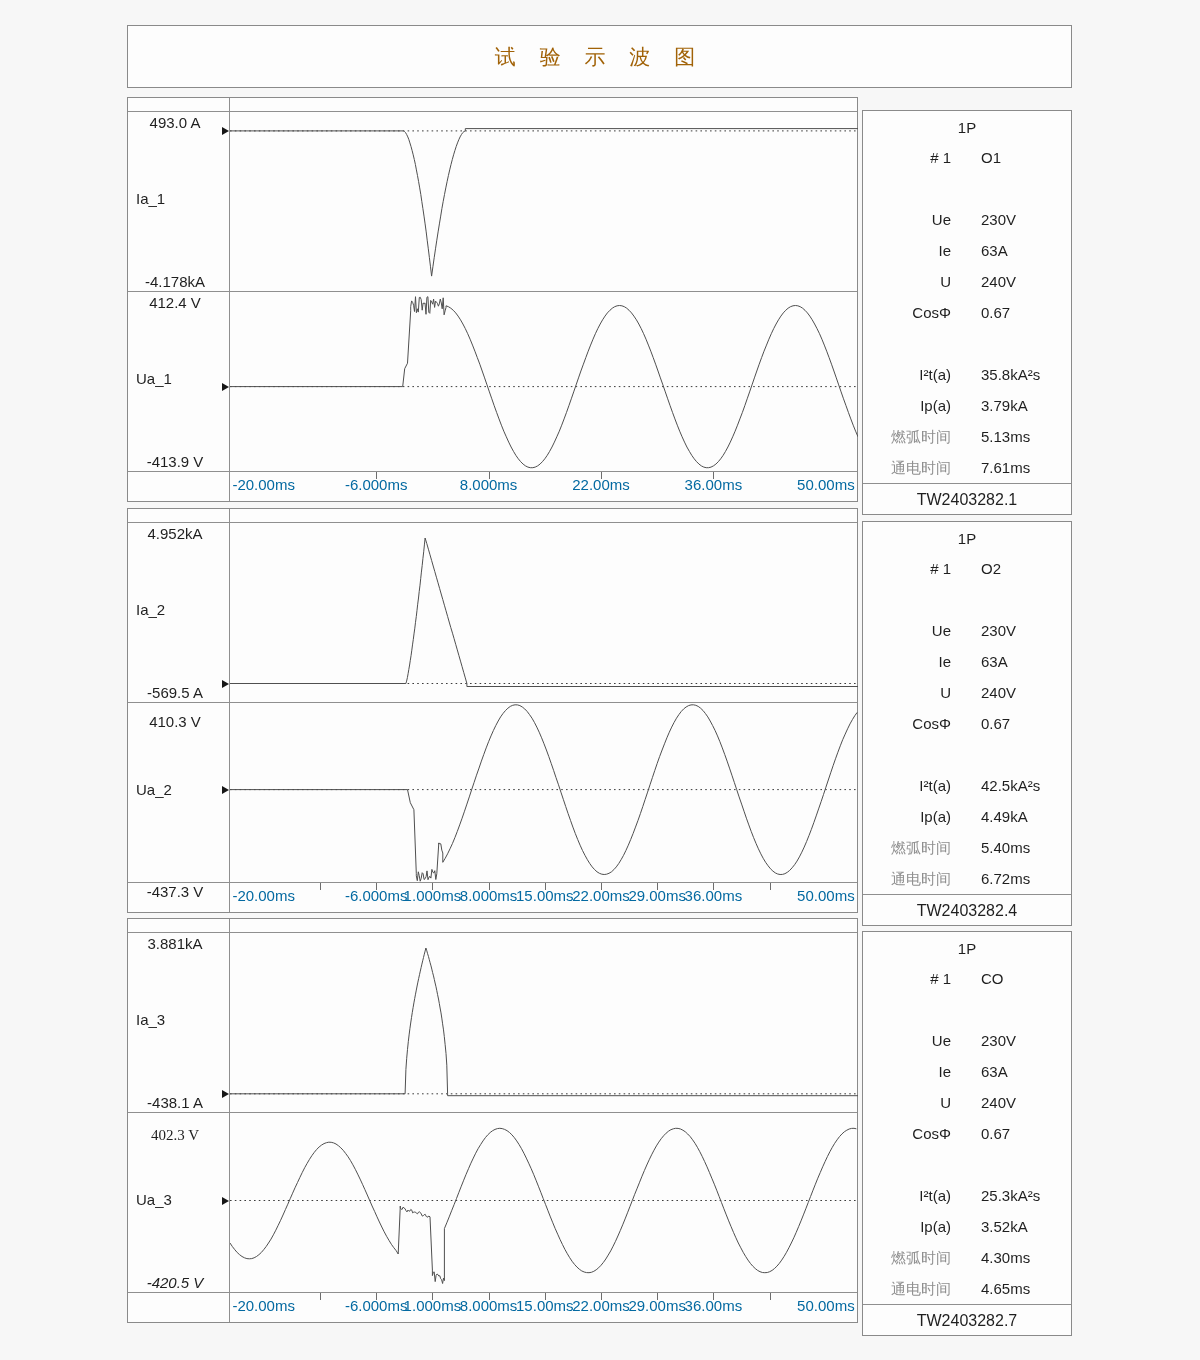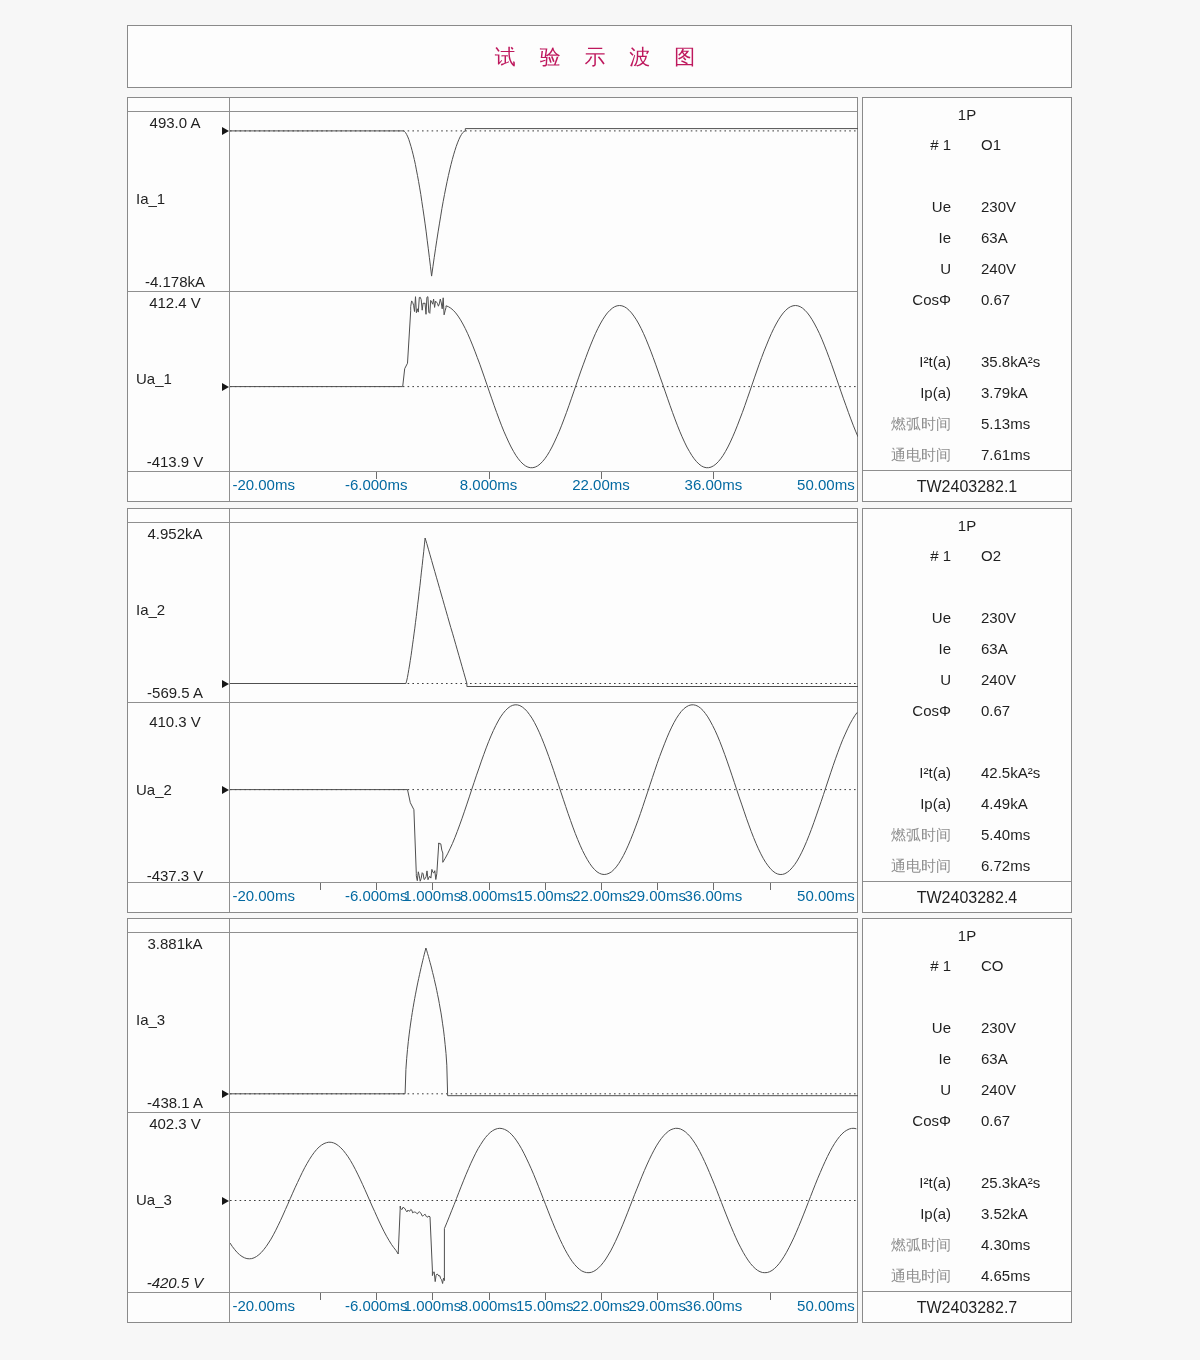--- a/index.html
+++ b/index.html
@@ -1,22 +1,22 @@
 <!DOCTYPE html>
 <html><head>
 <meta charset="utf-8">
 <style>
   html,body{margin:0;padding:0;background:#e9e9e9;}
   .page{position:relative;width:1200px;height:1360px;background:#f7f7f7;
         font-family:"Liberation Sans",sans-serif;color:#1f1f1f;overflow:hidden;}
   .box{position:absolute;background:#fdfdfd;border:1px solid #8a8a8a;box-sizing:border-box;}
   .title-box{left:127px;top:25px;width:945px;height:63px;display:flex;align-items:center;justify-content:center;}
-  .title{font-size:21px;letter-spacing:9px;color:#be185d;white-space:nowrap;}
+  .title{font-size:21px;letter-spacing:9px;color:#a16207;white-space:nowrap;}
   .panel-left{left:127px;width:731px;height:405px;}
-  .panel-right{left:862px;width:210px;height:405px;}
+  .panel-right{left:862px;width:210px;height:405px;margin-top:13px;}
   .hline{position:absolute;left:0;right:0;height:1px;background:#8f8f8f;}
   .vline{position:absolute;top:0;bottom:0;width:1px;background:#8f8f8f;left:101px;}
   .plot{position:absolute;left:102px;width:628px;height:179px;}
   .chmax,.chmin{position:absolute;left:0;width:94px;text-align:center;font-size:15px;white-space:nowrap;}
   .chlab{position:absolute;left:8px;font-size:15px;}
   .arrow{position:absolute;width:0;height:0;border-top:4px solid transparent;
          border-bottom:4px solid transparent;border-left:7px solid #161616;}
   .axlab{position:absolute;top:378px;font-size:15px;transform:translateX(-50%);white-space:nowrap;color:#0369a1;}
   .tick{position:absolute;top:374px;width:1px;height:7px;background:#6d6d6d;}
   .inforow{position:absolute;left:0;right:0;display:flex;font-size:15px;line-height:17px;}
@@ -118,21 +118,21 @@
         <div class="chmax" style="top: 16px;">4.952kA</div>
         <div class="chlab" style="top: 92px;">Ia_2</div>
         <div class="chmin" style="top: 175px;">-569.5 A</div>
         <svg class="plot" viewBox="0 0 628 179" style="top: 14px;">
           <line x1="0" x2="628" y1="160.5" y2="160.5" stroke="#3c3c3c" stroke-width="1" stroke-dasharray="1.6 3.2"></line>
           <path d="M0.0,160.5L175.9,160.5L175.9,160.5L176.6,158.1L177.4,154.6L178.1,150.7L178.8,146.5L179.6,142.0L180.3,137.3L181.1,132.3L181.8,127.2L182.5,121.9L183.3,116.4L184.0,110.9L184.8,105.2L185.5,99.3L186.3,93.4L187.0,87.3L187.7,81.2L188.5,75.0L189.2,68.6L190.0,62.2L190.7,55.7L191.4,49.1L192.2,42.4L192.9,35.7L193.7,28.8L194.4,21.9L195.1,15.0L196.8,20.6L198.4,26.2L200.0,31.8L201.6,37.4L203.2,43.0L204.8,48.6L206.4,54.2L208.0,59.8L209.6,65.4L211.2,71.0L212.8,76.6L214.4,82.2L216.0,87.8L217.6,93.4L219.2,99.0L220.8,104.6L222.5,110.2L224.1,115.7L225.7,121.3L227.3,126.9L228.9,132.5L230.5,138.1L232.1,143.7L233.7,149.3L235.3,154.9L236.9,160.5L236.9,163.5L628.0,163.5" fill="none" stroke="#4f4f4f" stroke-width="1" stroke-linejoin="round"></path>
         </svg>
         <div class="arrow" style="left: 94px; top: 170.538px;"></div>
         <div class="chmax" style="top: 204px;">410.3 V</div>
         <div class="chlab" style="top: 272px;">Ua_2</div>
-        <div class="chmin" style="top: 358px;">-437.3 V</div>
+        <div class="chmin" style="top: 374px;">-437.3 V</div>
         <svg class="plot" viewBox="0 0 628 179" style="top: 194px;">
           <line x1="0" x2="628" y1="86.6" y2="86.6" stroke="#3c3c3c" stroke-width="1" stroke-dasharray="1.6 3.2"></line>
           <path d="M0.0,86.6L177.5,86.6L177.5,86.6L180.3,99.7L180.3,99.7L183.9,106.7L183.9,106.7L186.3,170.7L186.3,172.8L187.3,177.7L188.3,168.8L189.2,172.5L190.2,178.2L191.2,175.4L192.2,169.7L193.1,170.7L194.1,176.5L195.1,175.7L196.1,173.6L197.0,167.9L198.0,176.7L199.0,174.1L200.0,173.4L200.9,175.1L201.9,166.4L202.9,169.3L203.9,170.0L204.8,167.7L205.8,176.5L206.8,170.7L206.8,170.7L208.8,139.9L208.8,141.1L209.8,140.4L210.8,140.9L211.8,147.1L212.8,150.0L212.8,159.3L215.2,155.3L217.6,150.8L220.0,145.8L222.5,140.4L224.9,134.6L227.3,128.4L229.7,121.9L232.1,115.2L234.5,108.2L236.9,101.1L239.3,93.9L241.7,86.6L244.1,79.4L246.5,72.2L249.0,65.1L251.4,58.1L253.8,51.4L256.2,44.9L258.6,38.7L261.0,32.9L263.4,27.5L265.8,22.5L268.2,18.0L270.6,13.9L273.0,10.5L275.5,7.5L277.9,5.2L280.3,3.4L282.7,2.3L285.1,1.8L287.5,1.9L289.9,2.6L292.3,4.0L294.7,5.9L297.1,8.4L299.5,11.6L302.0,15.2L304.4,19.4L306.8,24.1L309.2,29.2L311.6,34.8L314.0,40.8L316.4,47.0L318.8,53.6L321.2,60.4L323.6,67.4L326.0,74.6L328.5,81.8L330.9,89.1L333.3,96.3L335.7,103.5L338.1,110.6L340.5,117.4L342.9,124.1L345.3,130.5L347.7,136.5L350.1,142.2L352.5,147.5L355.0,152.4L357.4,156.7L359.8,160.6L362.2,163.9L364.6,166.6L367.0,168.8L369.4,170.3L371.8,171.2L374.2,171.5L376.6,171.2L379.0,170.3L381.5,168.8L383.9,166.6L386.3,163.9L388.7,160.6L391.1,156.7L393.5,152.4L395.9,147.5L398.3,142.2L400.7,136.5L403.1,130.5L405.5,124.1L408.0,117.4L410.4,110.6L412.8,103.5L415.2,96.3L417.6,89.1L420.0,81.8L422.4,74.6L424.8,67.4L427.2,60.4L429.6,53.6L432.1,47.0L434.5,40.8L436.9,34.8L439.3,29.2L441.7,24.1L444.1,19.4L446.5,15.2L448.9,11.6L451.3,8.4L453.7,5.9L456.1,4.0L458.6,2.6L461.0,1.9L463.4,1.8L465.8,2.3L468.2,3.4L470.6,5.2L473.0,7.5L475.4,10.5L477.8,13.9L480.2,18.0L482.6,22.5L485.1,27.5L487.5,32.9L489.9,38.7L492.3,44.9L494.7,51.4L497.1,58.1L499.5,65.1L501.9,72.2L504.3,79.4L506.7,86.6L509.1,93.9L511.6,101.1L514.0,108.2L516.4,115.2L518.8,121.9L521.2,128.4L523.6,134.6L526.0,140.4L528.4,145.8L530.8,150.8L533.2,155.3L535.6,159.3L538.1,162.8L540.5,165.8L542.9,168.1L545.3,169.9L547.7,171.0L550.1,171.5L552.5,171.4L554.9,170.7L557.3,169.3L559.7,167.4L562.1,164.8L564.6,161.7L567.0,158.1L569.4,153.9L571.8,149.2L574.2,144.1L576.6,138.5L579.0,132.5L581.4,126.3L583.8,119.7L586.2,112.9L588.6,105.9L591.1,98.7L593.5,91.5L595.9,84.2L598.3,77.0L600.7,69.8L603.1,62.7L605.5,55.8L607.9,49.2L610.3,42.8L612.7,36.7L615.2,31.1L617.6,25.8L620.0,20.9L622.4,16.6L624.8,12.7L627.2,9.4" fill="none" stroke="#4f4f4f" stroke-width="1" stroke-linejoin="round"></path>
         </svg>
         <div class="arrow" style="left: 94px; top: 276.649px;"></div>
         <div class="tick" style="left: 191.9px;"></div>
         <div class="tick" style="left: 248.2px;"></div>
         <div class="tick" style="left: 304.4px;"></div>
         <div class="tick" style="left: 360.6px;"></div>
         <div class="tick" style="left: 416.8px;"></div>
@@ -199,21 +199,21 @@
         <div class="hline" style="top: 193px;"></div>
         <div class="hline" style="top: 373px;"></div>
         <div class="chmax" style="top: 16px;">3.881kA</div>
         <div class="chlab" style="top: 92px;">Ia_3</div>
         <div class="chmin" style="top: 175px;">-438.1 A</div>
         <svg class="plot" viewBox="0 0 628 179" style="top: 14px;">
           <line x1="0" x2="628" y1="160.8" y2="160.8" stroke="#3c3c3c" stroke-width="1" stroke-dasharray="1.6 3.2"></line>
           <path d="M0.0,160.8L175.1,160.8L175.1,160.8L175.9,136.5L176.7,125.3L177.5,116.4L178.3,108.7L179.1,101.9L179.9,95.7L180.7,90.0L181.5,84.6L182.3,79.4L183.1,74.6L183.9,69.9L184.7,65.5L185.5,61.2L186.3,57.1L187.1,53.0L187.9,49.1L188.7,45.4L189.5,41.7L190.3,38.1L191.1,34.6L191.9,31.1L192.7,27.8L193.5,24.5L194.3,21.2L195.1,18.1L195.9,15.0L196.8,17.8L197.6,20.7L198.5,23.6L199.3,26.7L200.1,29.7L201.0,32.9L201.8,36.1L202.6,39.5L203.5,42.9L204.3,46.4L205.1,50.0L206.0,53.8L206.8,57.7L207.6,61.7L208.5,66.0L209.3,70.4L210.1,75.0L211.0,79.9L211.8,85.1L212.6,90.8L213.5,96.9L214.3,103.6L215.1,111.3L216.0,120.4L216.8,132.2L217.6,160.8L217.6,162.7L628.0,162.7" fill="none" stroke="#4f4f4f" stroke-width="1" stroke-linejoin="round"></path>
         </svg>
         <div class="arrow" style="left: 94px; top: 170.843px;"></div>
-        <div class="chmax" style="top: 196px;">402.3 V</div>
+        <div class="chmax" style="top: 208px; font-family: Liberation Serif, serif;">402.3 V</div>
         <div class="chlab" style="top: 272px;">Ua_3</div>
         <div class="chmin" style="top: 355px; font-style: italic;">-420.5 V</div>
         <svg class="plot" viewBox="0 0 628 179" style="top: 194px;">
           <line x1="0" x2="628" y1="87.5" y2="87.5" stroke="#3c3c3c" stroke-width="1" stroke-dasharray="1.6 3.2"></line>
           <path d="M0.0,130.0L2.4,133.6L4.8,136.7L7.2,139.5L9.6,141.7L12.0,143.5L14.5,144.8L16.9,145.6L19.3,145.8L21.7,145.6L24.1,144.8L26.5,143.5L28.9,141.7L31.3,139.5L33.7,136.7L36.1,133.6L38.5,130.0L41.0,126.1L43.4,121.8L45.8,117.2L48.2,112.3L50.6,107.3L53.0,102.0L55.4,96.6L57.8,91.2L60.2,85.7L62.6,80.2L65.0,74.8L67.5,69.5L69.9,64.4L72.3,59.4L74.7,54.7L77.1,50.4L79.5,46.3L81.9,42.6L84.3,39.3L86.7,36.4L89.1,34.0L91.5,32.1L94.0,30.6L96.4,29.7L98.8,29.2L101.2,29.3L103.6,29.9L106.0,31.0L108.4,32.7L110.8,34.8L113.2,37.3L115.6,40.4L118.1,43.8L120.5,47.6L122.9,51.8L125.3,56.3L127.7,61.1L130.1,66.1L132.5,71.3L134.9,76.6L137.3,82.0L139.7,87.5L142.1,93.0L144.6,98.4L147.0,103.8L149.4,109.0L151.8,114.0L154.2,118.8L156.6,123.3L159.0,127.4L161.4,131.3L163.8,134.7L166.2,137.7L168.2,141.0L170.3,93.0L170.3,95.1L171.2,96.2L172.2,96.3L173.1,94.1L174.1,95.1L175.0,95.6L176.0,97.7L177.0,98.9L177.9,97.1L178.9,98.1L179.8,98.1L180.8,96.4L181.8,97.2L182.7,99.9L183.7,99.2L184.6,99.0L185.6,99.2L186.5,100.3L187.5,100.8L188.5,99.2L189.4,98.8L190.4,99.5L191.3,101.0L192.3,103.1L193.3,102.7L194.2,101.7L195.2,101.3L196.1,103.2L197.1,104.3L198.0,103.5L199.0,103.2L200.0,103.8L200.0,103.8L202.4,157.1L202.4,162.6L203.3,159.3L204.2,158.9L205.2,168.6L206.1,162.4L207.0,161.0L207.9,161.5L208.9,163.1L209.8,162.7L210.7,165.7L211.6,166.7L212.6,170.5L213.5,165.1L214.4,167.6L214.4,115.6L216.8,109.8L219.2,103.9L221.6,97.8L224.1,91.6L226.5,85.5L228.9,79.3L231.3,73.2L233.7,67.2L236.1,61.3L238.5,55.7L240.9,50.2L243.3,45.1L245.7,40.2L248.1,35.7L250.6,31.6L253.0,27.9L255.4,24.6L257.8,21.8L260.2,19.5L262.6,17.7L265.0,16.4L267.4,15.6L269.8,15.3L272.2,15.6L274.6,16.4L277.1,17.7L279.5,19.5L281.9,21.8L284.3,24.6L286.7,27.9L289.1,31.6L291.5,35.7L293.9,40.2L296.3,45.1L298.7,50.2L301.2,55.7L303.6,61.3L306.0,67.2L308.4,73.2L310.8,79.3L313.2,85.5L315.6,91.6L318.0,97.8L320.4,103.9L322.8,109.8L325.2,115.6L327.7,121.2L330.1,126.6L332.5,131.6L334.9,136.4L337.3,140.7L339.7,144.7L342.1,148.3L344.5,151.4L346.9,154.0L349.3,156.2L351.7,157.9L354.2,159.0L356.6,159.6L359.0,159.7L361.4,159.3L363.8,158.3L366.2,156.8L368.6,154.8L371.0,152.3L373.4,149.4L375.8,146.0L378.2,142.1L380.7,137.9L383.1,133.2L385.5,128.3L387.9,123.0L390.3,117.5L392.7,111.8L395.1,105.9L397.5,99.8L399.9,93.7L402.3,87.5L404.7,81.3L407.2,75.2L409.6,69.2L412.0,63.2L414.4,57.5L416.8,52.0L419.2,46.8L421.6,41.8L424.0,37.2L426.4,32.9L428.8,29.1L431.2,25.7L433.7,22.7L436.1,20.2L438.5,18.2L440.9,16.7L443.3,15.8L445.7,15.3L448.1,15.4L450.5,16.0L452.9,17.2L455.3,18.8L457.7,21.0L460.2,23.6L462.6,26.8L465.0,30.3L467.4,34.3L469.8,38.7L472.2,43.4L474.6,48.5L477.0,53.8L479.4,59.4L481.8,65.2L484.3,71.2L486.7,77.2L489.1,83.4L491.5,89.6L493.9,95.8L496.3,101.9L498.7,107.9L501.1,113.7L503.5,119.4L505.9,124.8L508.3,130.0L510.8,134.8L513.2,139.3L515.6,143.4L518.0,147.1L520.4,150.4L522.8,153.2L525.2,155.5L527.6,157.4L530.0,158.7L532.4,159.5L534.8,159.7L537.3,159.5L539.7,158.7L542.1,157.4L544.5,155.5L546.9,153.2L549.3,150.4L551.7,147.1L554.1,143.4L556.5,139.3L558.9,134.8L561.3,130.0L563.8,124.8L566.2,119.4L568.6,113.7L571.0,107.9L573.4,101.9L575.8,95.8L578.2,89.6L580.6,83.4L583.0,77.2L585.4,71.2L587.8,65.2L590.3,59.4L592.7,53.8L595.1,48.5L597.5,43.4L599.9,38.7L602.3,34.3L604.7,30.3L607.1,26.8L609.5,23.6L611.9,21.0L614.3,18.8L616.8,17.2L619.2,16.0L621.6,15.4L624.0,15.3L626.4,15.8" fill="none" stroke="#4f4f4f" stroke-width="1" stroke-linejoin="round"></path>
         </svg>
         <div class="arrow" style="left: 94px; top: 277.52px;"></div>
         <div class="tick" style="left: 191.9px;"></div>
         <div class="tick" style="left: 248.2px;"></div>
         <div class="tick" style="left: 304.4px;"></div>

